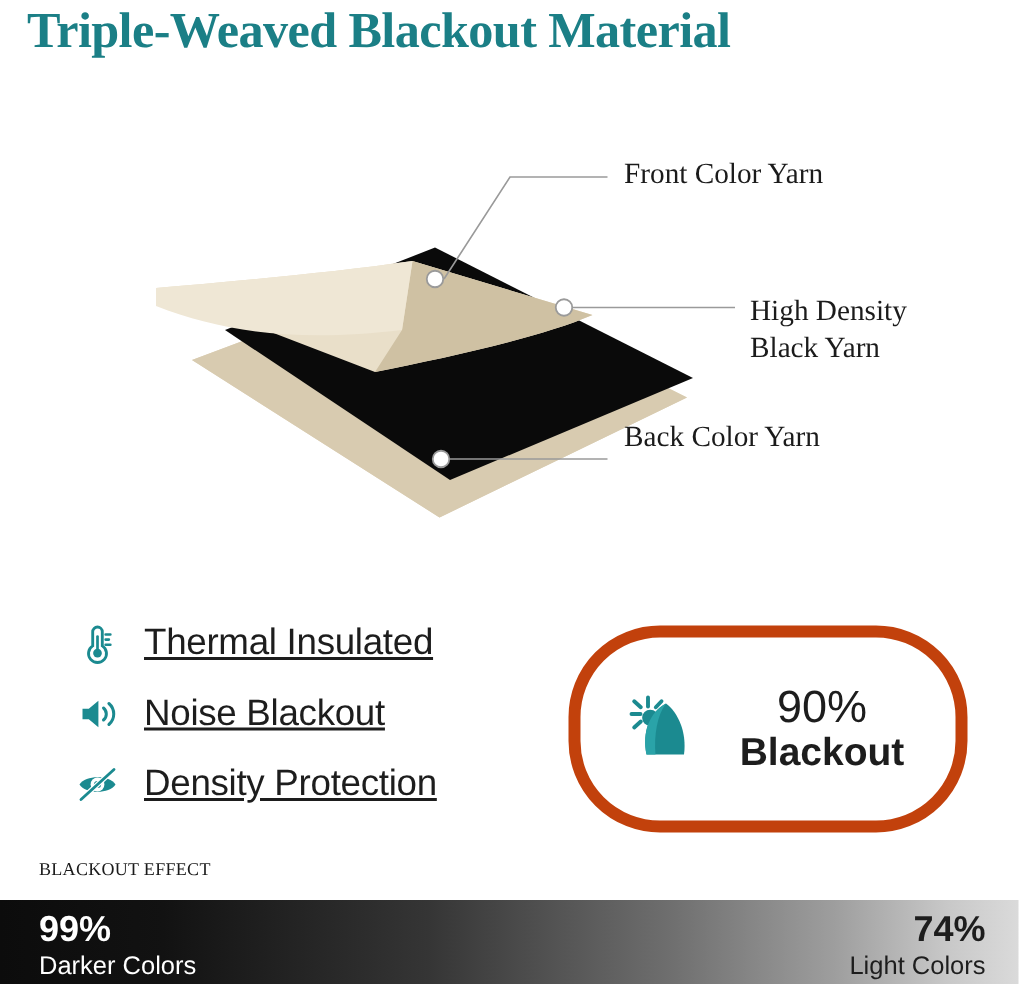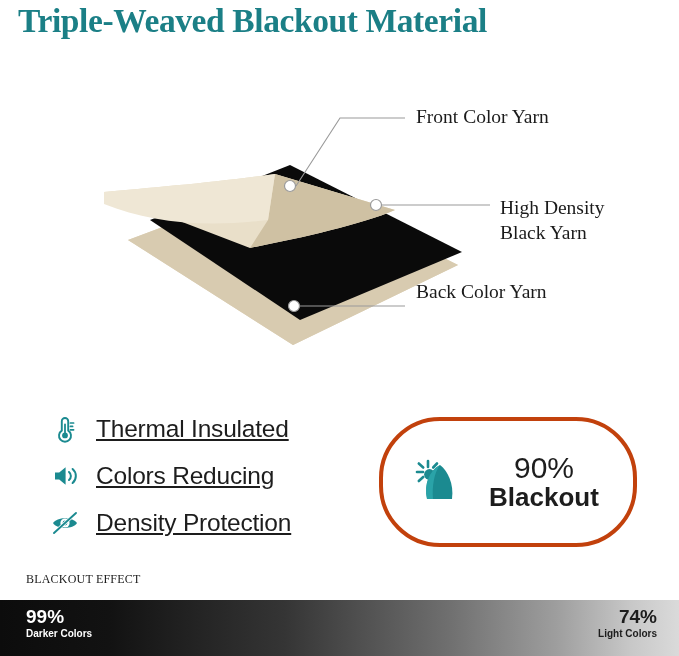--- a/index.html
+++ b/index.html
@@ -85,21 +85,21 @@
     text-decoration: underline;
   }
 
   
   .badge {
     position: absolute;
     left: 379px;
     top: 417px;
     width: 250px;
     height: 122px;
-    border: 4px solid #c2410c;
+    border: 8px solid #c2410c;
     border-radius: 61px;
     background: #ffffff;
     display: flex;
     align-items: center;
   }
   .badge-icon {
     width: 58px;
     height: 58px;
     margin-left: 26px;
     flex: 0 0 58px;
@@ -153,27 +153,27 @@
   .bar-right {
     position: absolute;
     right: 22px;
     top: 6px;
     text-align: right;
     color: #1d1d1d;
   }
   .bar-pct {
     font-family: "Liberation Sans", sans-serif;
     font-weight: bold;
-    font-size: 19px;
+    font-size: 24px;
     line-height: 1.15;
   }
   .bar-sub {
     font-family: "Liberation Sans", sans-serif;
-    font-weight: bold;
-    font-size: 10px;
+    font-weight: normal;
+    font-size: 17px;
     line-height: 1.15;
     text-align: right;
   }
 </style>
 </head>
 <body>
 
 <div class="page">
 
   <div class="title">Triple-Weaved Blackout Material</div>
@@ -225,21 +225,21 @@
     </div>
 
     <div class="feature-row">
       <span class="feature-icon">
         <svg width="30" height="30" viewBox="0 0 30 30">
           <path d="M5 11.5 h4.2 L15.6 6.2 v17.6 L9.2 18.5 H5 z" fill="#1b8a90"></path>
           <path d="M19 11 a5.2 5.2 0 0 1 0 8" fill="none" stroke="#1b8a90" stroke-width="2" stroke-linecap="round"></path>
           <path d="M22.6 8 a9.2 9.2 0 0 1 0 14" fill="none" stroke="#1b8a90" stroke-width="2" stroke-linecap="round"></path>
         </svg>
       </span>
-      <span class="feature-text">Colors Reducing</span>
+      <span class="feature-text">Noise Blackout</span>
     </div>
 
     <div class="feature-row">
       <span class="feature-icon">
         <svg width="32" height="32" viewBox="0 0 32 32">
           <path d="M4 16 C 8 9.5, 24 9.5, 28 16 C 24 22.5, 8 22.5, 4 16 z" fill="#1b8a90"></path>
           <circle cx="16" cy="16" r="4.6" fill="#ffffff"></circle>
           <circle cx="16" cy="16" r="2.4" fill="#1b8a90"></circle>
           <path d="M5 26 L 27 6" stroke="#ffffff" stroke-width="3.4" stroke-linecap="round"></path>
           <path d="M5 26 L 27 6" stroke="#1b8a90" stroke-width="1.9" stroke-linecap="round"></path>

